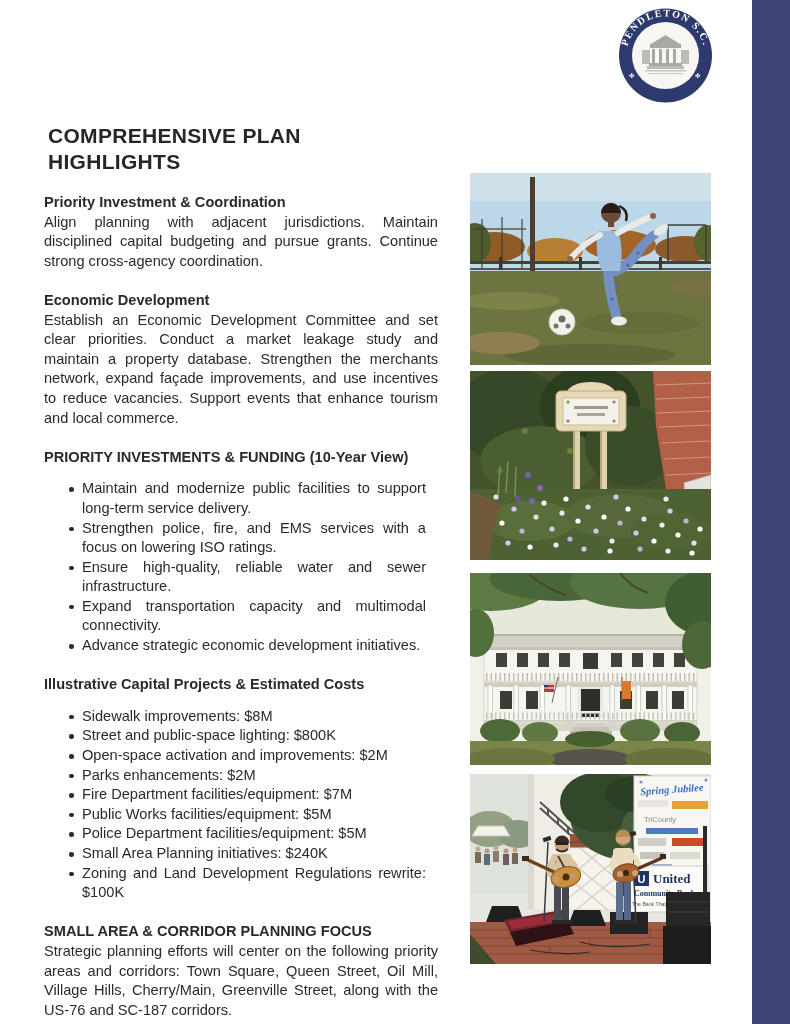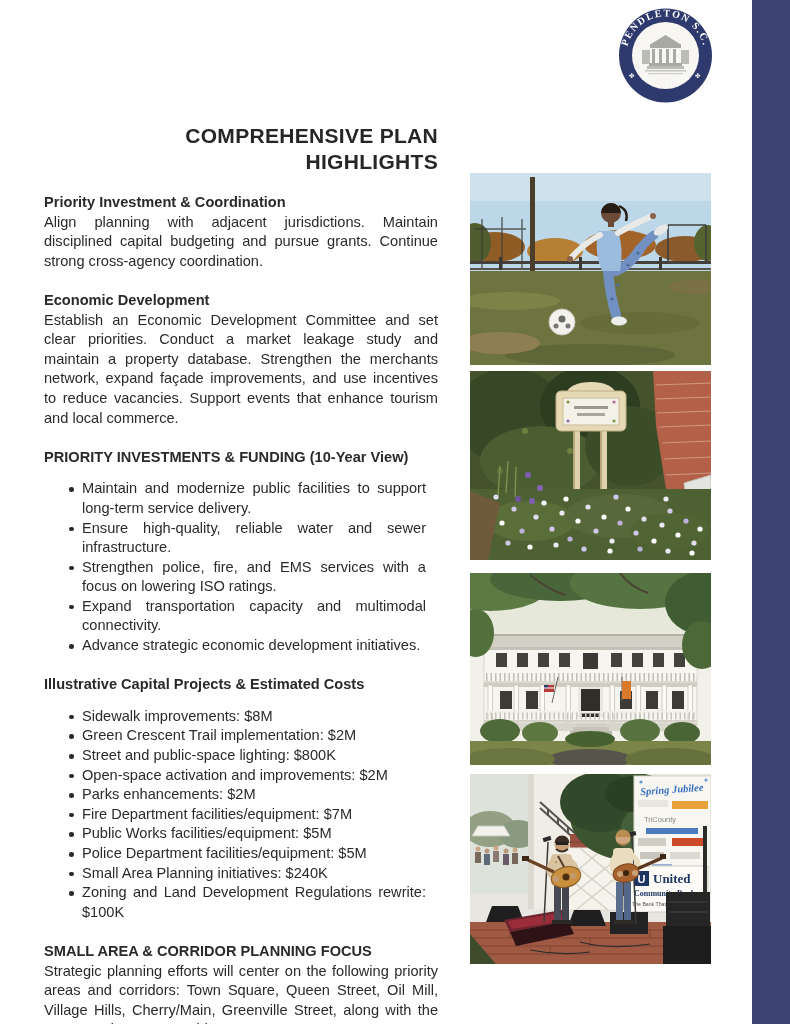--- a/index.html
+++ b/index.html
@@ -4,22 +4,22 @@
 <title>Comprehensive Plan Highlights</title>
 <style>
   html,body{margin:0;padding:0;background:#ffffff;}
   .page{position:relative;width:790px;height:1024px;background:var(--page_bg,#ffffff);overflow:hidden;
         font-family:"Liberation Sans",sans-serif;color:var(--text,#2b2a28);}
   .accent-bar{position:absolute;top:0;right:0;width:38px;height:1024px;background:var(--accent_bar,#3d4372);}
   .seal{position:absolute;left:618px;top:8px;width:95px;height:95px;}
   .seal svg{display:block;width:100%;height:100%;}
   .content{position:absolute;left:44px;top:123px;width:394px;text-align:justify;
            font-size:14.6px;line-height:19.6px;}
-  .content h1{margin:0 0 18px 16px;font-size:21px;line-height:26px;font-weight:bold;
-              letter-spacing:.3px;color:var(--title,#262626);text-align:right;}
+  .content h1{margin:0 0 18px 4px;font-size:21px;line-height:26px;font-weight:bold;
+              letter-spacing:.3px;color:var(--title,#262626);text-align:left;}
   .sec{margin:0;}
   .sec + .sec{margin-top:19.6px;}
   .sec h2{margin:0;font-size:14.6px;line-height:19.6px;font-weight:bold;text-align:left;}
   .sec p{margin:0;}
   .sec ul{margin:12px;padding:0;list-style:none;}
   .sec li{position:relative;padding-left:26px;}
   .sec li::before{content:"";position:absolute;left:13px;top:8px;width:4.5px;height:4.5px;
                   border-radius:50%;background:var(--text,#2b2a28);}
   .photos{position:absolute;left:470px;top:173px;width:241px;height:792px;}
   .photo{position:absolute;left:0;width:241px;margin:0;overflow:hidden;}
@@ -80,32 +80,31 @@
 
     <section class="sec">
       <h2>Economic Development</h2>
       <p>Establish an Economic Development Committee and set clear priorities. Conduct a market leakage study and maintain a property database. Strengthen the merchants network, expand façade improvements, and use incentives to reduce vacancies. Support events that enhance tourism and local commerce.</p>
     </section>
 
     <section class="sec">
       <h2>PRIORITY INVESTMENTS &amp; FUNDING (10-Year View)</h2>
       <ul>
         <li>Maintain and modernize public facilities to support long-term service delivery.</li>
+        <li>Strengthen police, fire, and EMS services with a focus on lowering ISO ratings.</li>
         <li>Ensure high-quality, reliable water and sewer infrastructure.</li>
-        <li>Strengthen police, fire, and EMS services with a focus on lowering ISO ratings.</li>
         <li>Expand transportation capacity and multimodal connectivity.</li>
         <li>Advance strategic economic development initiatives.</li>
       </ul>
     </section>
 
     <section class="sec">
       <h2>Illustrative Capital Projects &amp; Estimated Costs</h2>
       <ul>
         <li>Sidewalk improvements: $8M</li>
-        <li>Green Crescent Trail implementation: $2M</li>
         <li>Street and public-space lighting: $800K</li>
         <li>Open-space activation and improvements: $2M</li>
         <li>Parks enhancements: $2M</li>
         <li>Fire Department facilities/equipment: $7M</li>
         <li>Public Works facilities/equipment: $5M</li>
         <li>Police Department facilities/equipment: $5M</li>
         <li>Small Area Planning initiatives: $240K</li>
         <li>Zoning and Land Development Regulations rewrite: $100K</li>
       </ul>
     </section>

